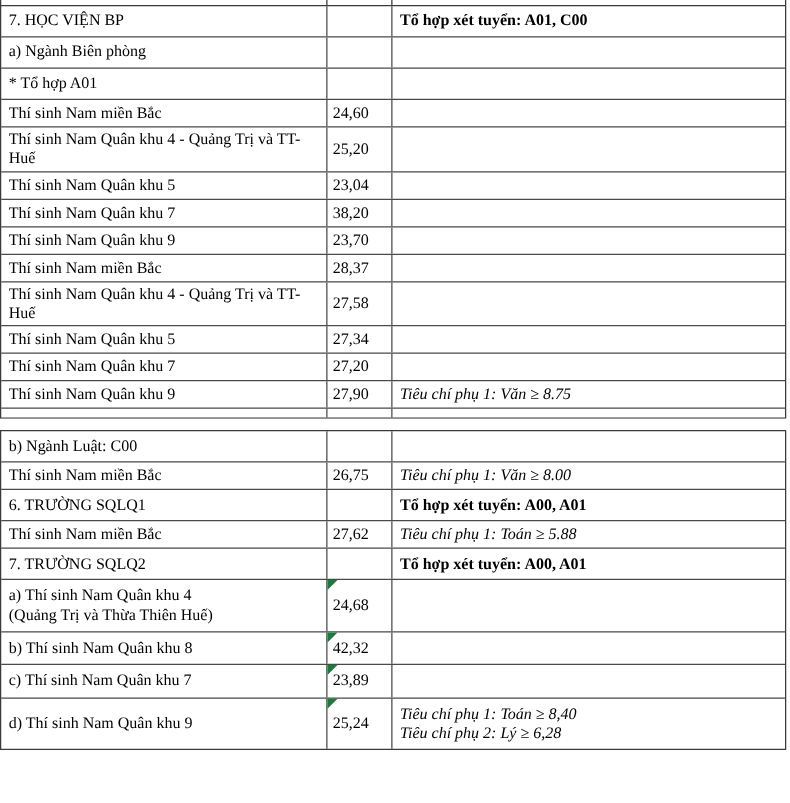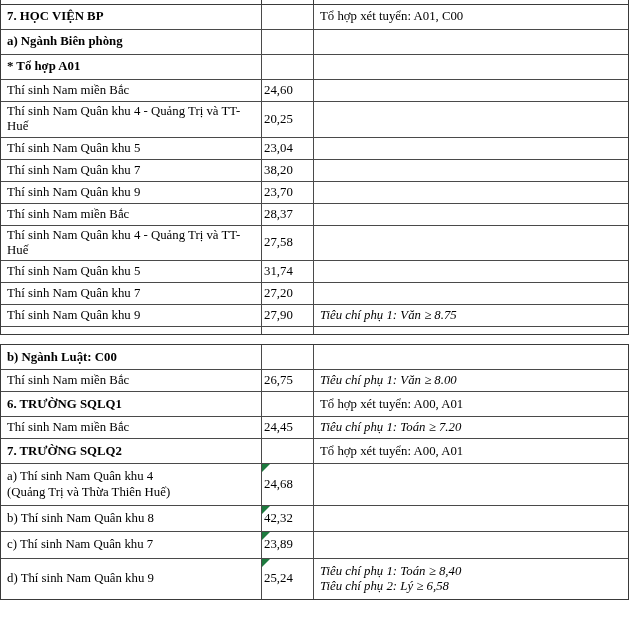--- a/index.html
+++ b/index.html
@@ -21,36 +21,36 @@
     width:627px;border:1px solid #3a3a3a;background:#fff;
   }
   .tgap{height:9px;background:#fff;}
   .row{
     display:grid;grid-template-columns:261px 52px 1fr;
     border-bottom:1px solid #4a4a4a;min-height:21px;
   }
   .row:last-child{border-bottom:none;}
   .row.strip{min-height:7px;}
   .row.bold{min-height:24px;}
-  .row.bold .c-label{font-weight:bold;}
+  .row.bold .c-label{font-weight:normal;}
   .row.bold .c-note{font-weight:bold;font-style:normal;}
   .cell{
     display:flex;align-items:center;padding:2px 6px;position:relative;
     box-sizing:border-box;
   }
   .marked .cell{padding-top:5px;padding-bottom:5px;}
   .c-label{border-right:1px solid #4a4a4a;}
   .c-score{
-    border-right:1px solid #4a4a4a;justify-content:flex-start;padding-left:2px;padding-right:2px;
+    border-right:1px solid #4a4a4a;justify-content:flex-end;padding-left:2px;padding-right:18px;
   }
   .c-note{
     flex-direction:column;align-items:flex-start;justify-content:center;
     font-style:italic;
   }
-  .c-note .nh{font-style:normal;font-weight:normal;}
+  .c-note .nh{font-style:normal;font-weight:bold;}
   .c-note .nl{font-style:italic;}
   .marker{
     position:absolute;top:0;left:0;width:0;height:0;
     border-top:8px solid #1d7a3e;border-right:8px solid transparent;
   }
   .lbl-line{display:block;}
 </style>
 </head>
 <body>
 
@@ -92,21 +92,21 @@
           <div class="cell c-score">
             <span>24,60</span>
           </div>
           <div class="cell c-note"></div>
         </div>
         <div class="row">
           <div class="cell c-label">
             <div>Thí sinh Nam Quân khu 4 - Quảng Trị và TT-Huế</div>
           </div>
           <div class="cell c-score">
-            <span>20,25</span>
+            <span>25,20</span>
           </div>
           <div class="cell c-note"></div>
         </div>
         <div class="row">
           <div class="cell c-label">
             <div>Thí sinh Nam Quân khu 5</div>
           </div>
           <div class="cell c-score">
             <span>23,04</span>
           </div>
@@ -146,21 +146,21 @@
           <div class="cell c-score">
             <span>27,58</span>
           </div>
           <div class="cell c-note"></div>
         </div>
         <div class="row">
           <div class="cell c-label">
             <div>Thí sinh Nam Quân khu 5</div>
           </div>
           <div class="cell c-score">
-            <span>31,74</span>
+            <span>27,34</span>
           </div>
           <div class="cell c-note"></div>
         </div>
         <div class="row">
           <div class="cell c-label">
             <div>Thí sinh Nam Quân khu 7</div>
           </div>
           <div class="cell c-score">
             <span>27,20</span>
           </div>
@@ -210,24 +210,24 @@
           <div class="cell c-score"></div>
           <div class="cell c-note">
             <div class="nh">Tổ hợp xét tuyển: A00, A01</div>
           </div>
         </div>
         <div class="row">
           <div class="cell c-label">
             <div>Thí sinh Nam miền Bắc</div>
           </div>
           <div class="cell c-score">
-            <span>24,45</span>
-          </div>
-          <div class="cell c-note">
-            <div class="nl">Tiêu chí phụ 1: Toán ≥ 7.20</div>
+            <span>27,62</span>
+          </div>
+          <div class="cell c-note">
+            <div class="nl">Tiêu chí phụ 1: Toán ≥ 5.88</div>
           </div>
         </div>
         <div class="row bold">
           <div class="cell c-label">
             <div>7. TRƯỜNG SQLQ2</div>
           </div>
           <div class="cell c-score"></div>
           <div class="cell c-note">
             <div class="nh">Tổ hợp xét tuyển: A00, A01</div>
           </div>
@@ -268,19 +268,19 @@
         <div class="row marked">
           <div class="cell c-label">
             <div>d) Thí sinh Nam Quân khu 9</div>
           </div>
           <div class="cell c-score">
             <span class="marker"></span>
             <span>25,24</span>
           </div>
           <div class="cell c-note">
             <div class="nl">Tiêu chí phụ 1: Toán ≥ 8,40</div>
-            <div class="nl">Tiêu chí phụ 2: Lý ≥ 6,58</div>
+            <div class="nl">Tiêu chí phụ 2: Lý ≥ 6,28</div>
           </div>
         </div>
       </div>
     </div>
 
 </div>
 
 </body></html>

